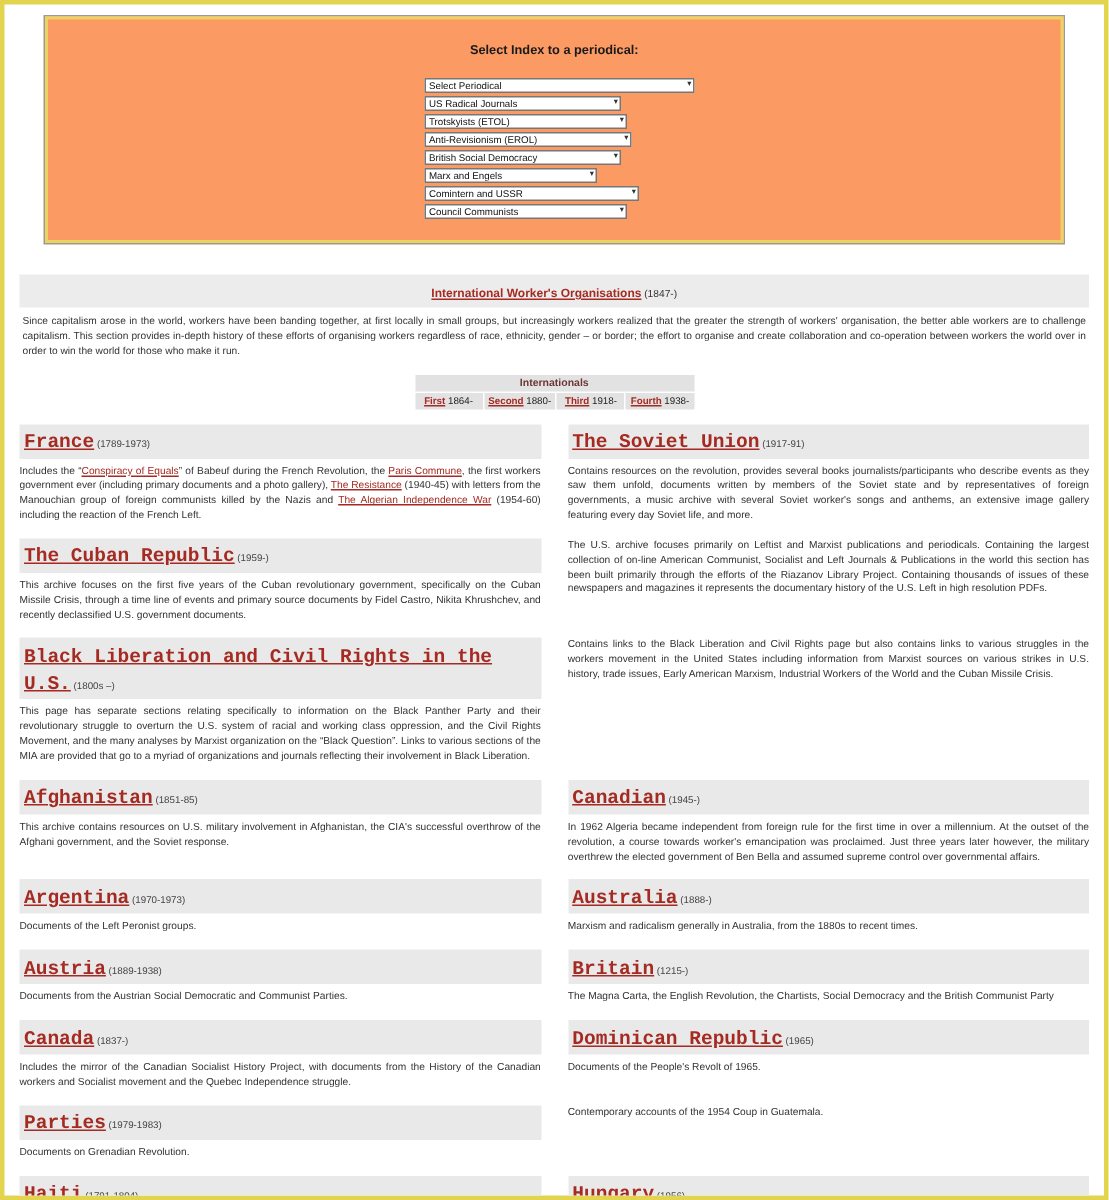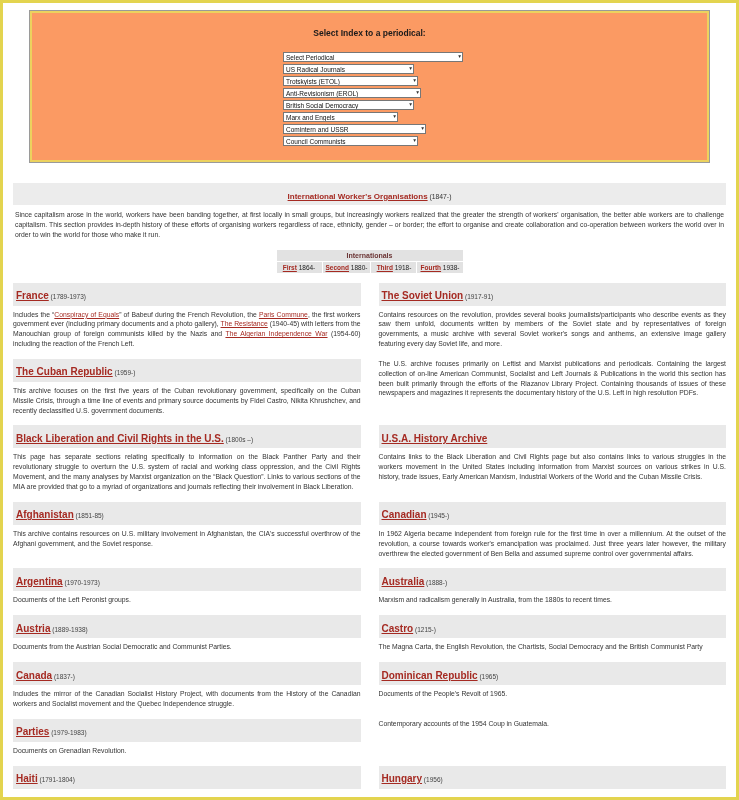--- a/index.html
+++ b/index.html
@@ -46,21 +46,21 @@
   .intl { width: 186px; margin: 9px auto 10px auto; background:#fff; }
   .intl-head { background:#e2e2e2; text-align:center; font-size:7px; font-weight:bold; color:#6b3535; padding:2px 0; margin-bottom:1px; }
   .intl-items { display:flex; gap:1px; }
   .intl-cell { background:#e2e2e2; flex:1; font-size:6.5px; padding:2px 3px; white-space:nowrap; text-align:center; color:#222; }
   .intl-cell .red-link { font-size:6.5px; }
 
   
   .country-grid { display:grid; grid-template-columns:1fr 1fr; column-gap:18px; margin: 2px 10px 0 10px; }
   .entry { align-self:start; }
   .entry-head { background:#e9e9e9; padding:2.5px 3px; margin-bottom:4px; }
-  .entry-head .red-link { font-size:10px; }
+  .entry-head .red-link { font-size:13px;font-family:Liberation Mono, monospace; }
   .entry-date { font-size:6.5px; color:#444; }
   .desc { margin:0 0 10px 0; font-size:6.8px; line-height:1.45; text-align:justify; color:#333; }
   .inline-link { color:#a52a22; text-decoration:underline; }
 </style>
 </head>
 <body>
 
 <div class="periodical-box">
   <div class="periodical-inner">
     <div class="box-title">Select Index to a periodical:</div>
@@ -131,21 +131,20 @@
       <p class="desc"><span>This archive focuses on the first five years of the Cuban revolutionary government, specifically on the Cuban Missile Crisis, through a time line of events and primary source documents by Fidel Castro, Nikita Khrushchev, and recently declassified U.S. government documents.</span></p>
     </div>
     <div class="entry">
       <p class="desc"><span>The U.S. archive focuses primarily on Leftist and Marxist publications and periodicals. Containing the largest collection of on-line American Communist, Socialist and Left Journals &amp; Publications in the world this section has been built primarily through the efforts of the Riazanov Library Project. Containing thousands of issues of these newspapers and magazines it represents the documentary history of the U.S. Left in high resolution PDFs.</span></p>
     </div>
     <div class="entry">
       <div class="entry-head"><a class="red-link">Black Liberation and Civil Rights in the U.S.</a><span class="entry-date"> (1800s –)</span></div>
       <p class="desc"><span>This page has separate sections relating specifically to information on the Black Panther Party and their revolutionary struggle to overturn the U.S. system of racial and working class oppression, and the Civil Rights Movement, and the many analyses by Marxist organization on the “Black Question”. Links to various sections of the MIA are provided that go to a myriad of organizations and journals reflecting their involvement in Black Liberation.</span></p>
     </div>
     <div class="entry">
-      <div class="entry-head"><a class="red-link">U.S.A. History Archive</a></div>
       <p class="desc"><span>Contains links to the Black Liberation and Civil Rights page but also contains links to various struggles in the workers movement in the United States including information from Marxist sources on various strikes in U.S. history, trade issues, Early American Marxism, Industrial Workers of the World and the Cuban Missile Crisis.</span></p>
     </div>
     <div class="entry">
       <div class="entry-head"><a class="red-link">Afghanistan</a><span class="entry-date"> (1851-85)</span></div>
       <p class="desc"><span>This archive contains resources on U.S. military involvement in Afghanistan, the CIA's successful overthrow of the Afghani government, and the Soviet response.</span></p>
     </div>
     <div class="entry">
       <div class="entry-head"><a class="red-link">Canadian</a><span class="entry-date"> (1945-)</span></div>
       <p class="desc"><span>In 1962 Algeria became independent from foreign rule for the first time in over a millennium. At the outset of the revolution, a course towards worker's emancipation was proclaimed. Just three years later however, the military overthrew the elected government of Ben Bella and assumed supreme control over governmental affairs.</span></p>
     </div>
@@ -155,21 +154,21 @@
     </div>
     <div class="entry">
       <div class="entry-head"><a class="red-link">Australia</a><span class="entry-date"> (1888-)</span></div>
       <p class="desc"><span>Marxism and radicalism generally in Australia, from the 1880s to recent times.</span></p>
     </div>
     <div class="entry">
       <div class="entry-head"><a class="red-link">Austria</a><span class="entry-date"> (1889-1938)</span></div>
       <p class="desc"><span>Documents from the Austrian Social Democratic and Communist Parties.</span></p>
     </div>
     <div class="entry">
-      <div class="entry-head"><a class="red-link">Castro</a><span class="entry-date"> (1215-)</span></div>
+      <div class="entry-head"><a class="red-link">Britain</a><span class="entry-date"> (1215-)</span></div>
       <p class="desc"><span>The Magna Carta, the English Revolution, the Chartists, Social Democracy and the British Communist Party</span></p>
     </div>
     <div class="entry">
       <div class="entry-head"><a class="red-link">Canada</a><span class="entry-date"> (1837-)</span></div>
       <p class="desc"><span>Includes the mirror of the Canadian Socialist History Project, with documents from the History of the Canadian workers and Socialist movement and the Quebec Independence struggle.</span></p>
     </div>
     <div class="entry">
       <div class="entry-head"><a class="red-link">Dominican Republic</a><span class="entry-date"> (1965)</span></div>
       <p class="desc"><span>Documents of the People's Revolt of 1965.</span></p>
     </div>

